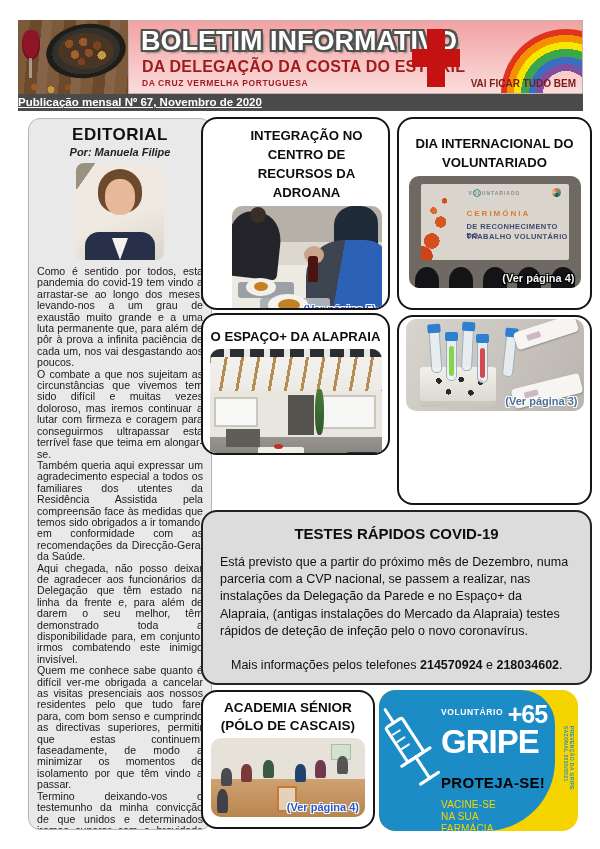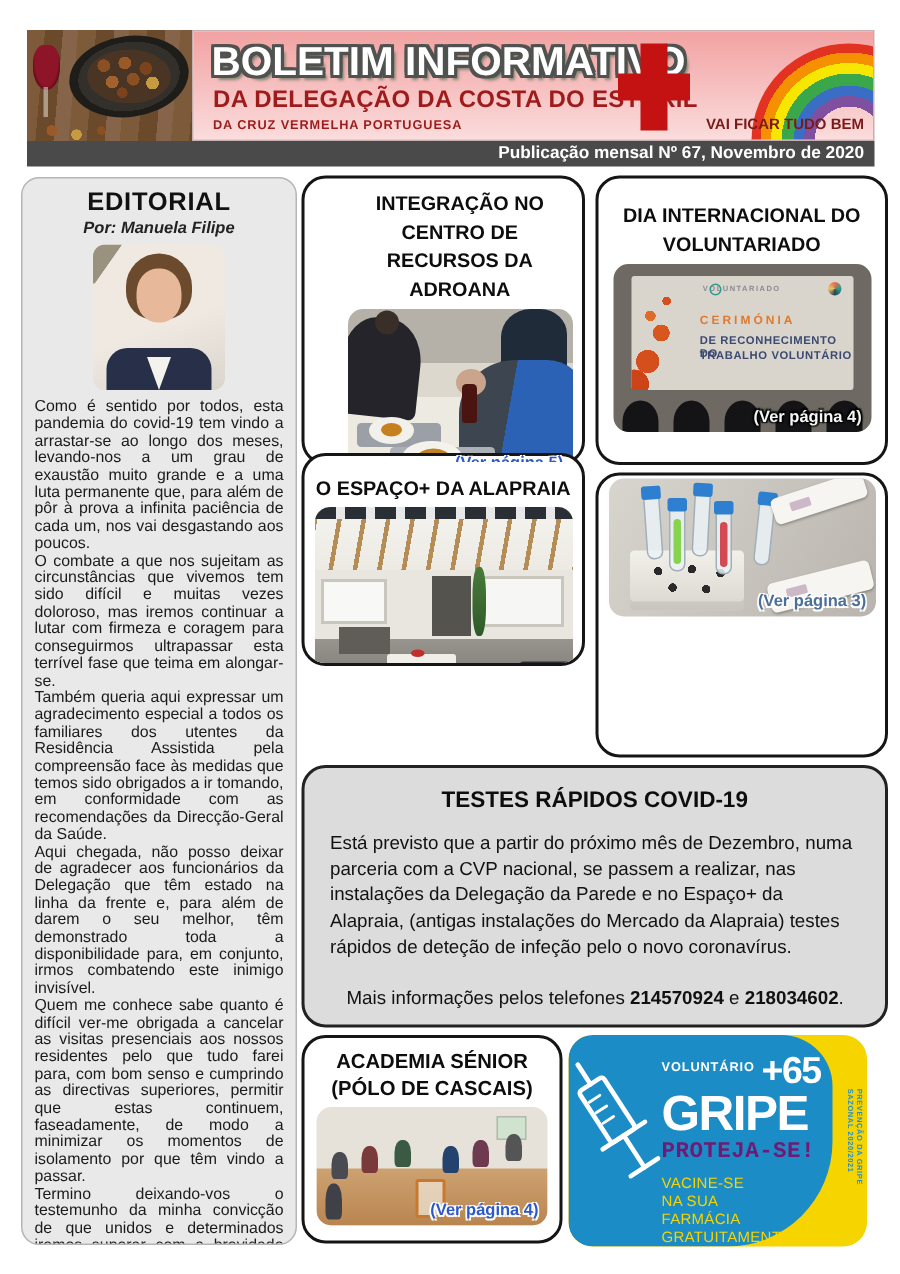--- a/index.html
+++ b/index.html
@@ -16,40 +16,40 @@
   .hd-title{left:12px;top:5px;width:300px;font-size:27px;font-weight:bold;color:#fff;letter-spacing:0px;white-space:nowrap;
     text-shadow:-2px -2px 0 #4f524f,2px -2px 0 #4f524f,-2px 2px 0 #4f524f,2px 2px 0 #4f524f,-2px 0 0 #4f524f,2px 0 0 #4f524f,0 -2px 0 #4f524f,0 2px 0 #4f524f,3px 3px 2px rgba(100,120,100,.8);}
   .hd-sub{left:13px;top:37px;font-size:16px;font-weight:bold;color:#9e1b1b;white-space:nowrap;letter-spacing:0.2px;}
   .hd-sub2{left:13px;top:57px;font-size:8.5px;font-weight:bold;color:#9e1b1b;letter-spacing:0.6px;}
   .cross{left:283px;top:8px;width:48px;height:58px;}
   .cross .v{position:absolute;left:15px;top:0;width:18px;height:58px;background:#c41212;}
   .cross .h{position:absolute;left:0;top:20px;width:48px;height:18px;background:#c41212;}
   .rainbow{left:372px;top:8px;width:130px;height:130px;border-radius:50%;
     background:radial-gradient(circle,transparent 0 23px,#8050a0 23px 30px,#3a6ec4 30px 37px,#3aa84a 37px 45px,#f6e600 45px 52px,#f59000 52px 59px,#e23222 59px 66px,transparent 66px);}
   .slogan{right:6px;bottom:4px;width:160px;text-align:right;font-size:10px;font-weight:bold;color:#7c1a1a;z-index:3;}
-  .pubbar{left:18px;top:94px;width:565px;height:17px;background:#4a4a4a;color:#fff;font-size:11.5px;font-weight:bold;line-height:17px;text-align:right;padding-right:7px;box-sizing:border-box;}
-  
-  .editorial{left:14px;top:118px;width:184px;height:712px;background:#e9e9e9;border:1px solid #b5b5b5;border-radius:12px;box-sizing:border-box;overflow:hidden;}
+  .pubbar{left:18px;top:94px;width:565px;height:17px;background:#4a4a4a;color:#fff;font-size:11.5px;font-weight:bold;line-height:17px;text-align:left;padding-right:7px;box-sizing:border-box;text-decoration:underline;}
+  
+  .editorial{left:28px;top:118px;width:184px;height:712px;background:#e9e9e9;border:1px solid #b5b5b5;border-radius:12px;box-sizing:border-box;overflow:hidden;}
   .ed-title{margin:6px 0 0;text-align:center;font-size:17px;font-weight:bold;letter-spacing:0.5px;color:#111;}
   .ed-by{text-align:center;font-size:11px;font-weight:bold;font-style:italic;color:#222;margin-top:1px;}
   .portrait{position:relative;width:88px;height:97px;margin:5px auto 3px;border-radius:8px;overflow:hidden;background:linear-gradient(160deg,#efe9e2 0 55%,#d9d4cc 100%);}
   .p-corner{left:0;top:0;width:100%;height:26px;background:linear-gradient(125deg,#9a927f 0 18%,transparent 18.5%);}
   .p-hair{left:22px;top:6px;width:44px;height:44px;background:#6b4a2e;border-radius:50% 50% 42% 42%;}
   .p-face{left:29px;top:16px;width:30px;height:36px;background:#e8b89a;border-radius:46%;}
   .p-body{left:9px;bottom:0;width:70px;height:28px;background:#273048;border-radius:14px 14px 0 0;}
   .p-shirt{left:36px;bottom:0;width:16px;height:22px;background:#f4f2ec;clip-path:polygon(50% 100%,0 0,100% 0);}
   .ed-text{padding:3px 8px 0;font-size:10.6px;line-height:11.4px;color:#1a1a1a;}
   .ed-text p{margin:0;text-align:justify;}
   
   .card{position:absolute;background:#fff;border:2px solid #151515;border-radius:16px;box-sizing:border-box;overflow:hidden;}
   .card h2{font-size:13.2px;text-align:center;margin:7px 5px 3px;line-height:1.45;color:#0d0d0d;}
   .card1{left:201px;top:117px;width:189px;height:193px;padding-left:22px;}
   .card2{left:397px;top:117px;width:195px;height:193px;}
   .card2 h2{margin-top:15px;}
-  .card3{left:201px;top:302px;width:189px;height:142px;}
+  .card3{left:201px;top:313px;width:189px;height:142px;}
   .card3 h2{margin-top:12px;}
   .card4{left:397px;top:315px;width:195px;height:190px;}
   .card4 h2{line-height:1.3;margin-top:6px;}
   .card6{left:201px;top:690px;width:174px;height:139px;}
   .card6 h2{font-size:13.5px;margin:7px 2px 3px;line-height:1.35;}
   .ph{position:relative;margin:2px auto 0;border-radius:10px;overflow:hidden;}
   .cap{position:absolute;right:6px;bottom:4px;font-size:11px;font-weight:bold;color:#2b59c9;z-index:5;
     text-shadow:1px 1px 0 #fff,-1px -1px 0 #fff,1px -1px 0 #fff,-1px 1px 0 #fff;}
   .cap-white{color:#f5f5f5;text-shadow:1px 1px 1px #000,-1px -1px 1px #000,1px -1px 1px #000,-1px 1px 1px #000;}
   .cap-muted{color:#4c6f9a;text-align:center;}
@@ -116,21 +116,21 @@
   .a-p{width:11px;height:18px;border-radius:45% 45% 20% 20%;}
   .a-chair{left:66px;bottom:5px;width:16px;height:22px;border:2px solid #c9782f;border-radius:2px;background:rgba(250,248,244,.6);}
   
   .ad{left:379px;top:690px;width:199px;height:141px;background:#f5d400;border-radius:16px;overflow:hidden;}
   .ad-blue{left:0;top:0;width:176px;height:100%;background:#1c8cc6;border-radius:16px 34px 70px 16px;}
   .ad-syringe{left:2px;top:10px;width:58px;height:96px;transform:rotate(-33deg);}
   .ad-text{left:62px;top:10px;}
   .ad-kick{font-size:8.5px;font-weight:bold;color:#fff;letter-spacing:0.6px;vertical-align:8px;}
   .ad-65{font-size:25px;font-weight:bold;color:#fff;letter-spacing:-1px;}
   .ad-gripe{font-size:33px;font-weight:bold;color:#fff;line-height:.95;letter-spacing:-1px;margin-top:-3px;}
-  .ad-protect{font-size:15px;font-weight:bold;color:#701a75;letter-spacing:.3px;margin-top:2px;font-family:Liberation Mono, monospace;}
+  .ad-protect{font-size:15px;font-weight:bold;color:#000000;letter-spacing:.3px;margin-top:17px;}
   .ad-lines{margin-top:8px;color:#f5d400;font-weight:normal;font-size:10px;line-height:1.18;letter-spacing:.2px;}
   .ad-side{right:3px;top:50%;transform:translateY(-50%);writing-mode:vertical-rl;font-size:5px;color:#2a8ec2;font-weight:bold;letter-spacing:.4px;}
 </style>
 </head>
 <body>
 
 <div class="abs" style="inset:0;">
 
   <div class="abs hd-photo">
     <div class="abs s-pan"></div>

